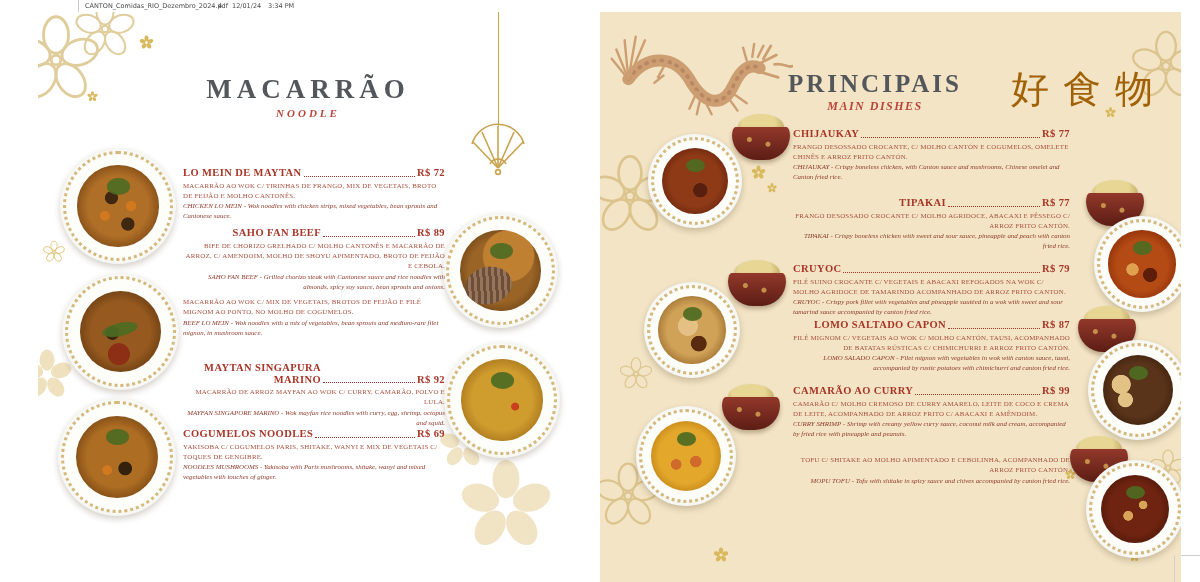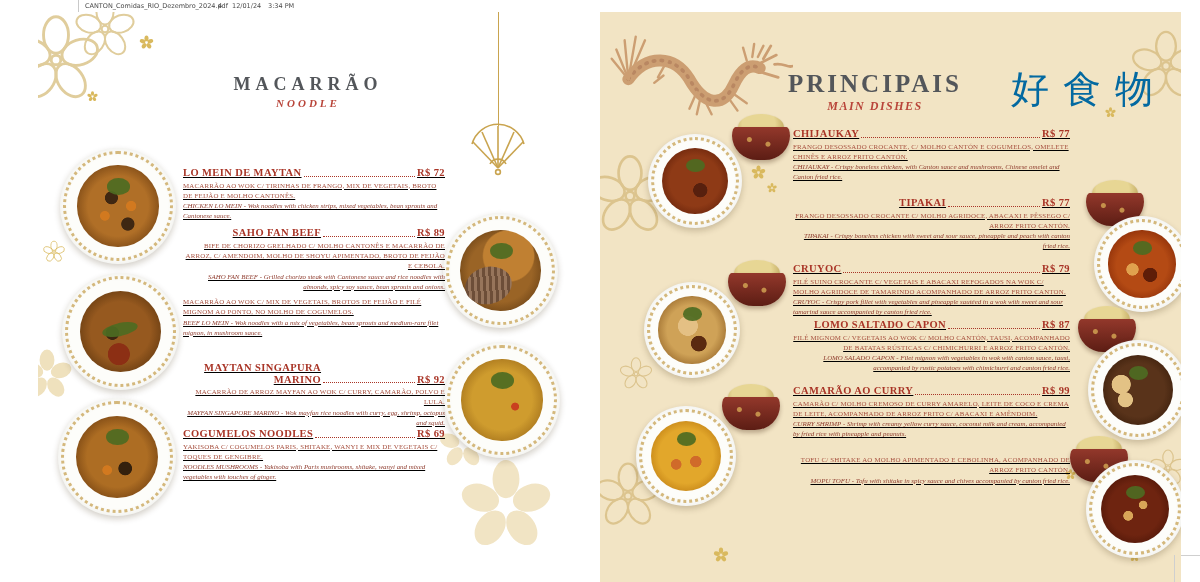--- a/index.html
+++ b/index.html
@@ -22,30 +22,30 @@
   .page-right { left:600px; top:12px; width:581px; height:570px; background:#f2e4c4; }
 
   .guide-v { position:absolute; left:1174px; top:555px; width:1px; height:27px; background:#cfcfcf; }
   .guide-h { position:absolute; left:1181px; top:555px; width:19px; height:1px; background:#cfcfcf; }
 
   
   .section-head { position:absolute; text-align:center; }
   .head-title { font-weight:bold; color:#53565a; }
   .head-sub   { font-style:italic; font-weight:bold; color:#b9453a; }
   .left-head  { left:70px; top:62px; width:400px; }
-  .left-head .head-title  { font-size:18px; letter-spacing:5px; }
+  .left-head .head-title  { font-size:27px; letter-spacing:5px; }
   .left-head .head-sub    { font-size:11px; letter-spacing:3px; margin-top:2px; }
   .right-head { left:125px; top:58px; width:300px; }
   .right-head .head-title { font-size:25px; letter-spacing:3px; }
   .right-head .head-sub   { font-size:12px; letter-spacing:1.5px; margin-top:1px; }
   .hanzi { position:absolute; right:14px; top:52px; font-size:38px; letter-spacing:14px;
-           color:#0369a1; white-space:nowrap; }
-
-  
-  .menu-item { position:absolute; width:262px;text-decoration:underline; }
+           color:#a16207; white-space:nowrap; }
+
+  
+  .menu-item { position:absolute; width:262px; }
   .pl .menu-item { left:145px; }
   .pr .menu-item { left:193px; width:277px; }
   .title-row { display:flex; align-items:flex-end; color:#a93527; font-weight:bold;
                font-size:10.5px; letter-spacing:.4px; line-height:1.1; }
   .dish-price { white-space:nowrap; }
   .leader { flex:1 1 auto; border-bottom:1.6px dotted #a93527; margin:0 2px 2px 2px; height:1px; }
   .align-right { text-align:right; }
   .align-right .title-row { justify-content:flex-end; }
   .align-right .leader { flex:0 0 92px; }
   .desc-pt { margin-top:2px; font-size:6.9px; line-height:1.5; letter-spacing:.2px; color:#a7503f; }

